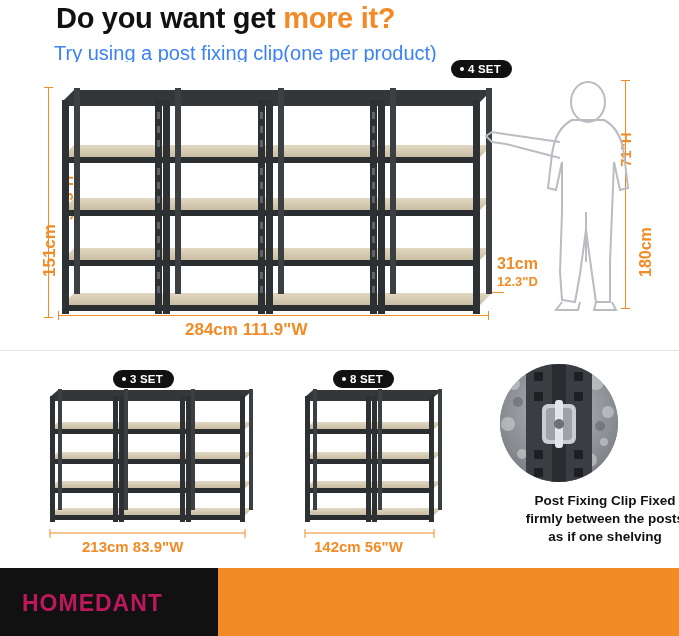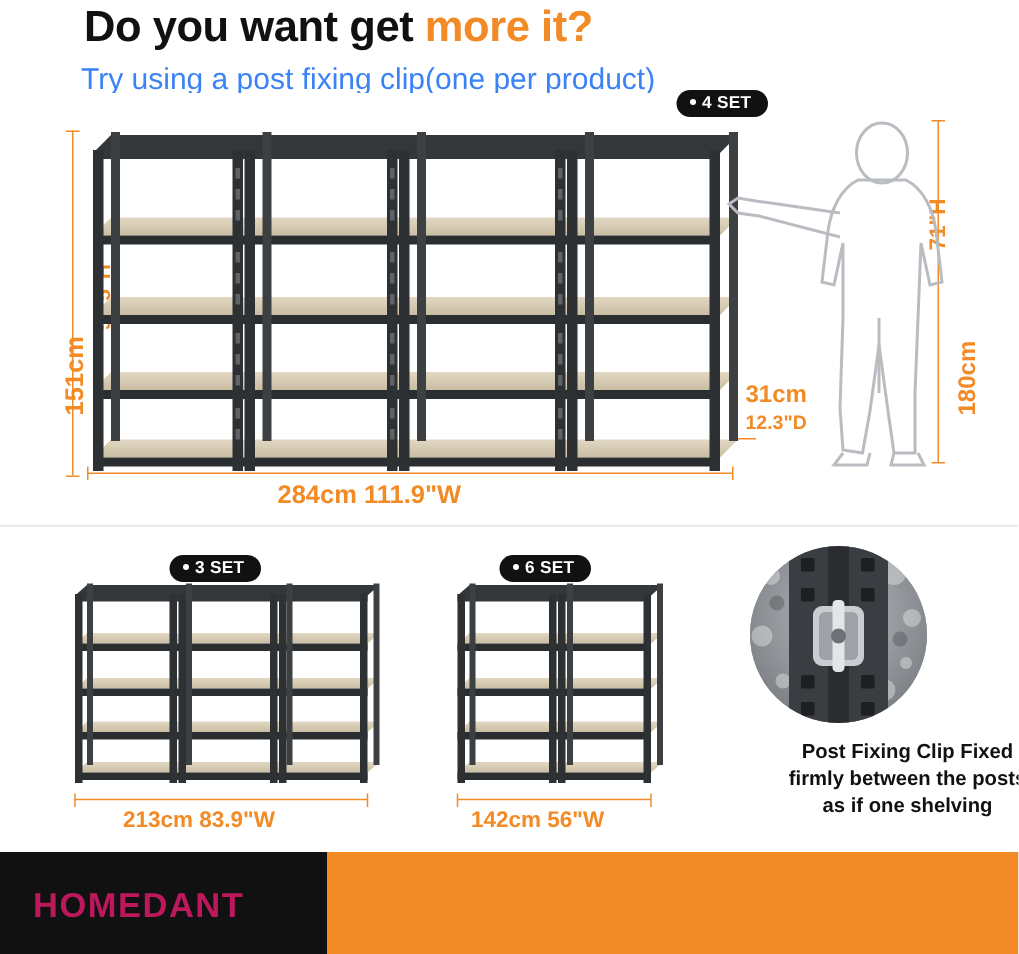--- a/index.html
+++ b/index.html
@@ -238,21 +238,21 @@
       </g>
     </svg>
   </div>
 
   <div class="divider" style="top:350px;"></div>
 
   <div class="mid-area">
 
     <div class="badge" style="left:113px; top:18px;"><span class="dot"></span><span>3 SET</span></div>
 
-    <div class="badge" style="left:333px; top:18px;"><span class="dot"></span><span>6 SET</span></div>
+    <div class="badge" style="left:333px; top:18px;"><span class="dot"></span><span>8 SET</span></div>
 
     <svg width="679" height="216" style="position:absolute;left:0;top:0;">
       <defs>
         <linearGradient id="woodg2" x1="0" y1="0" x2="0" y2="1">
           <stop offset="0%" stop-color="#e2d8c3"></stop>
           <stop offset="100%" stop-color="#c9bda2"></stop>
         </linearGradient>
       </defs>
 
       <g>

